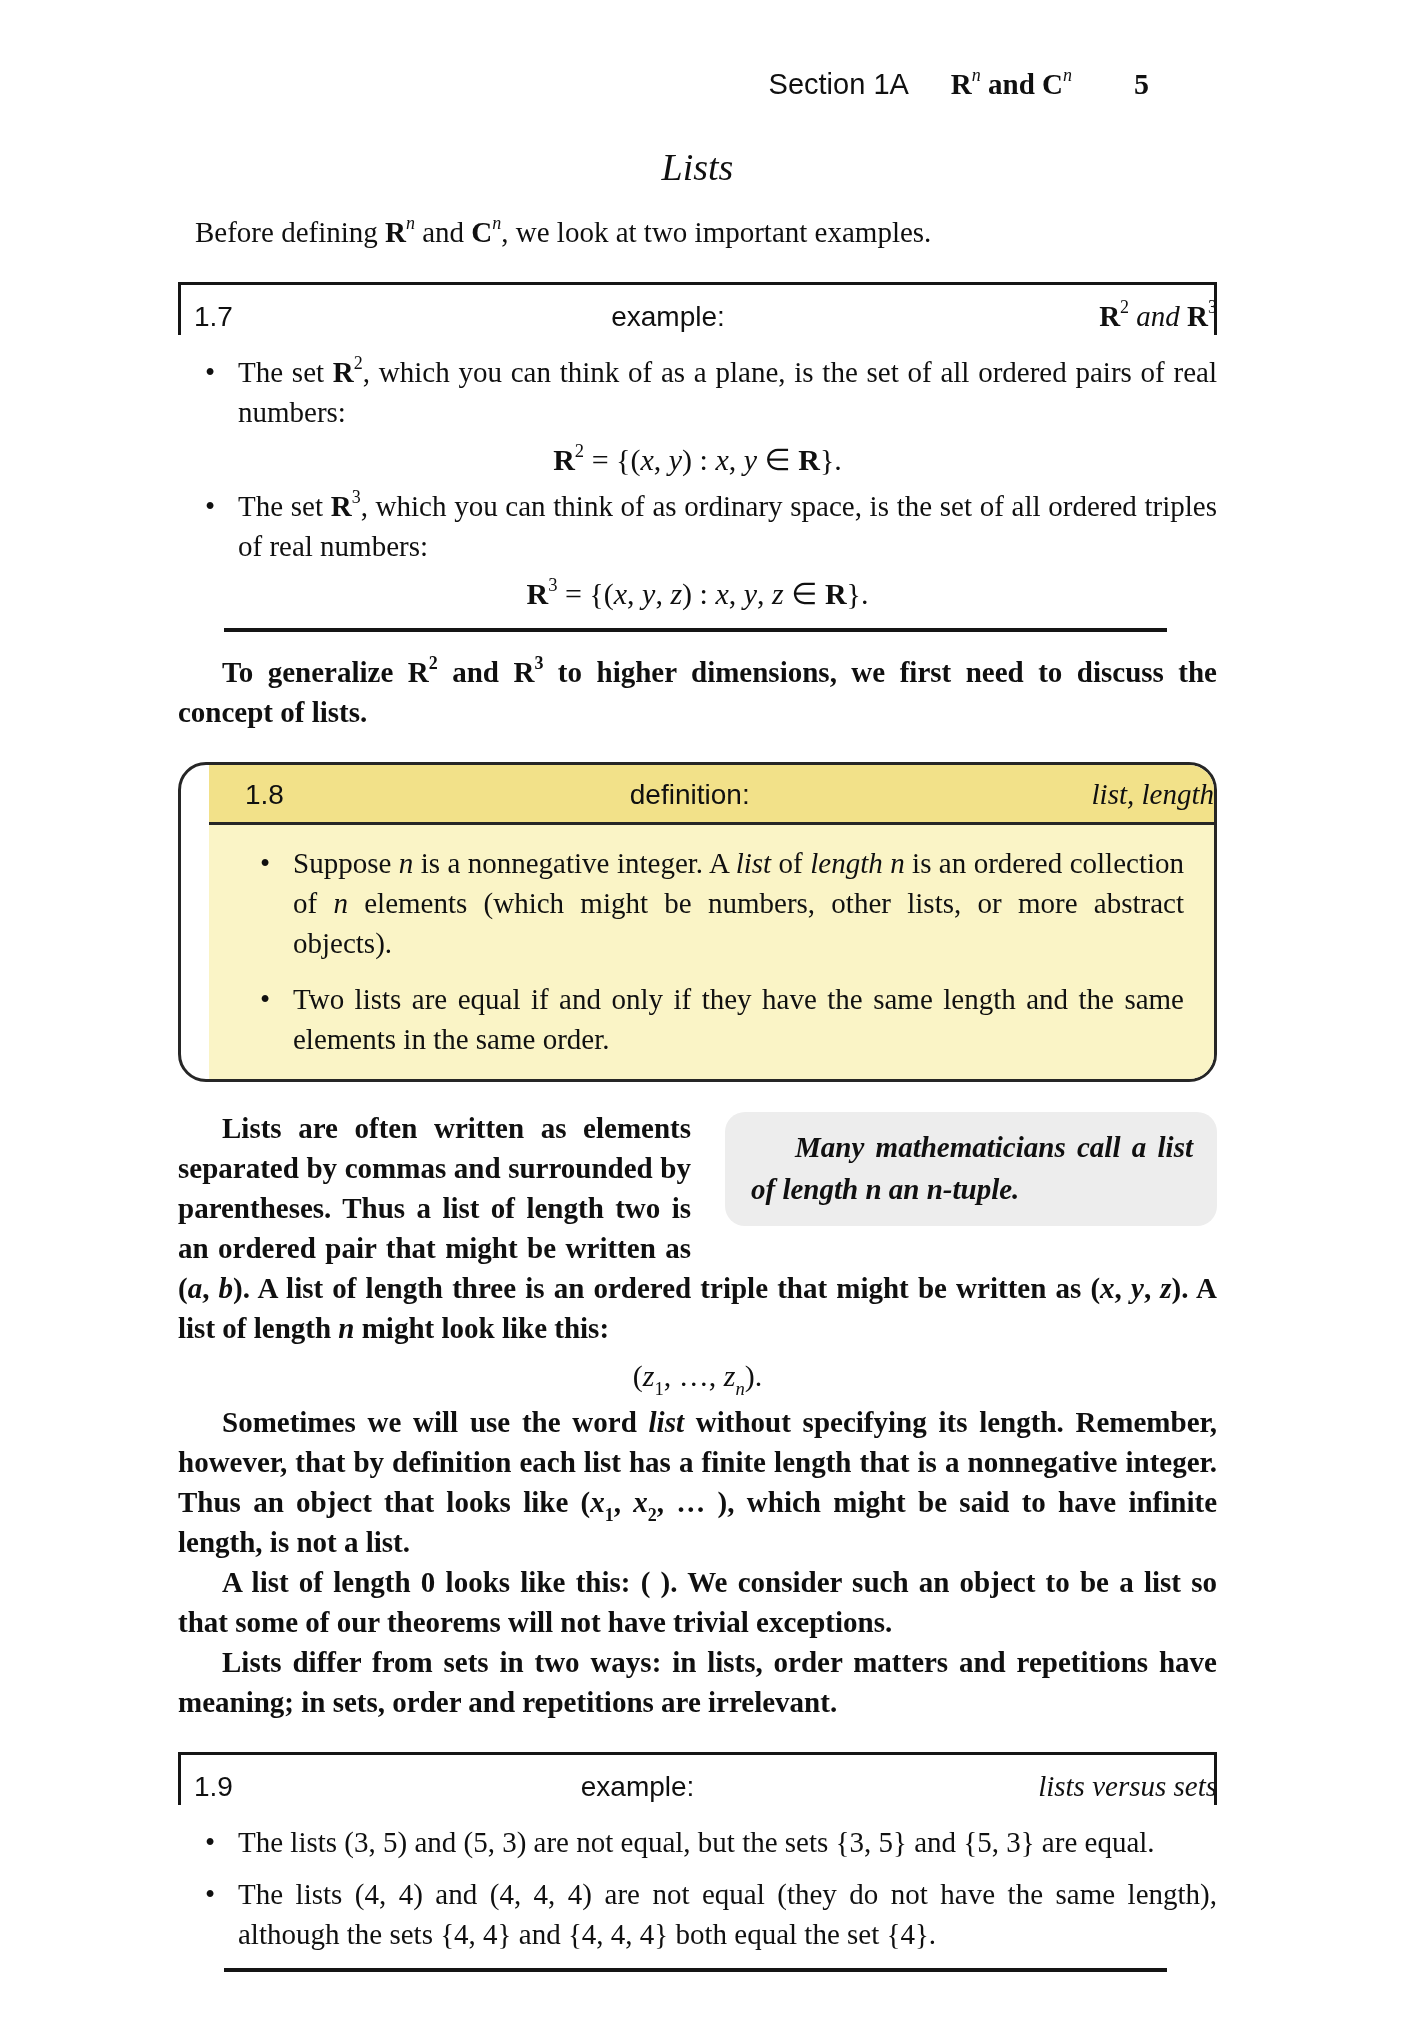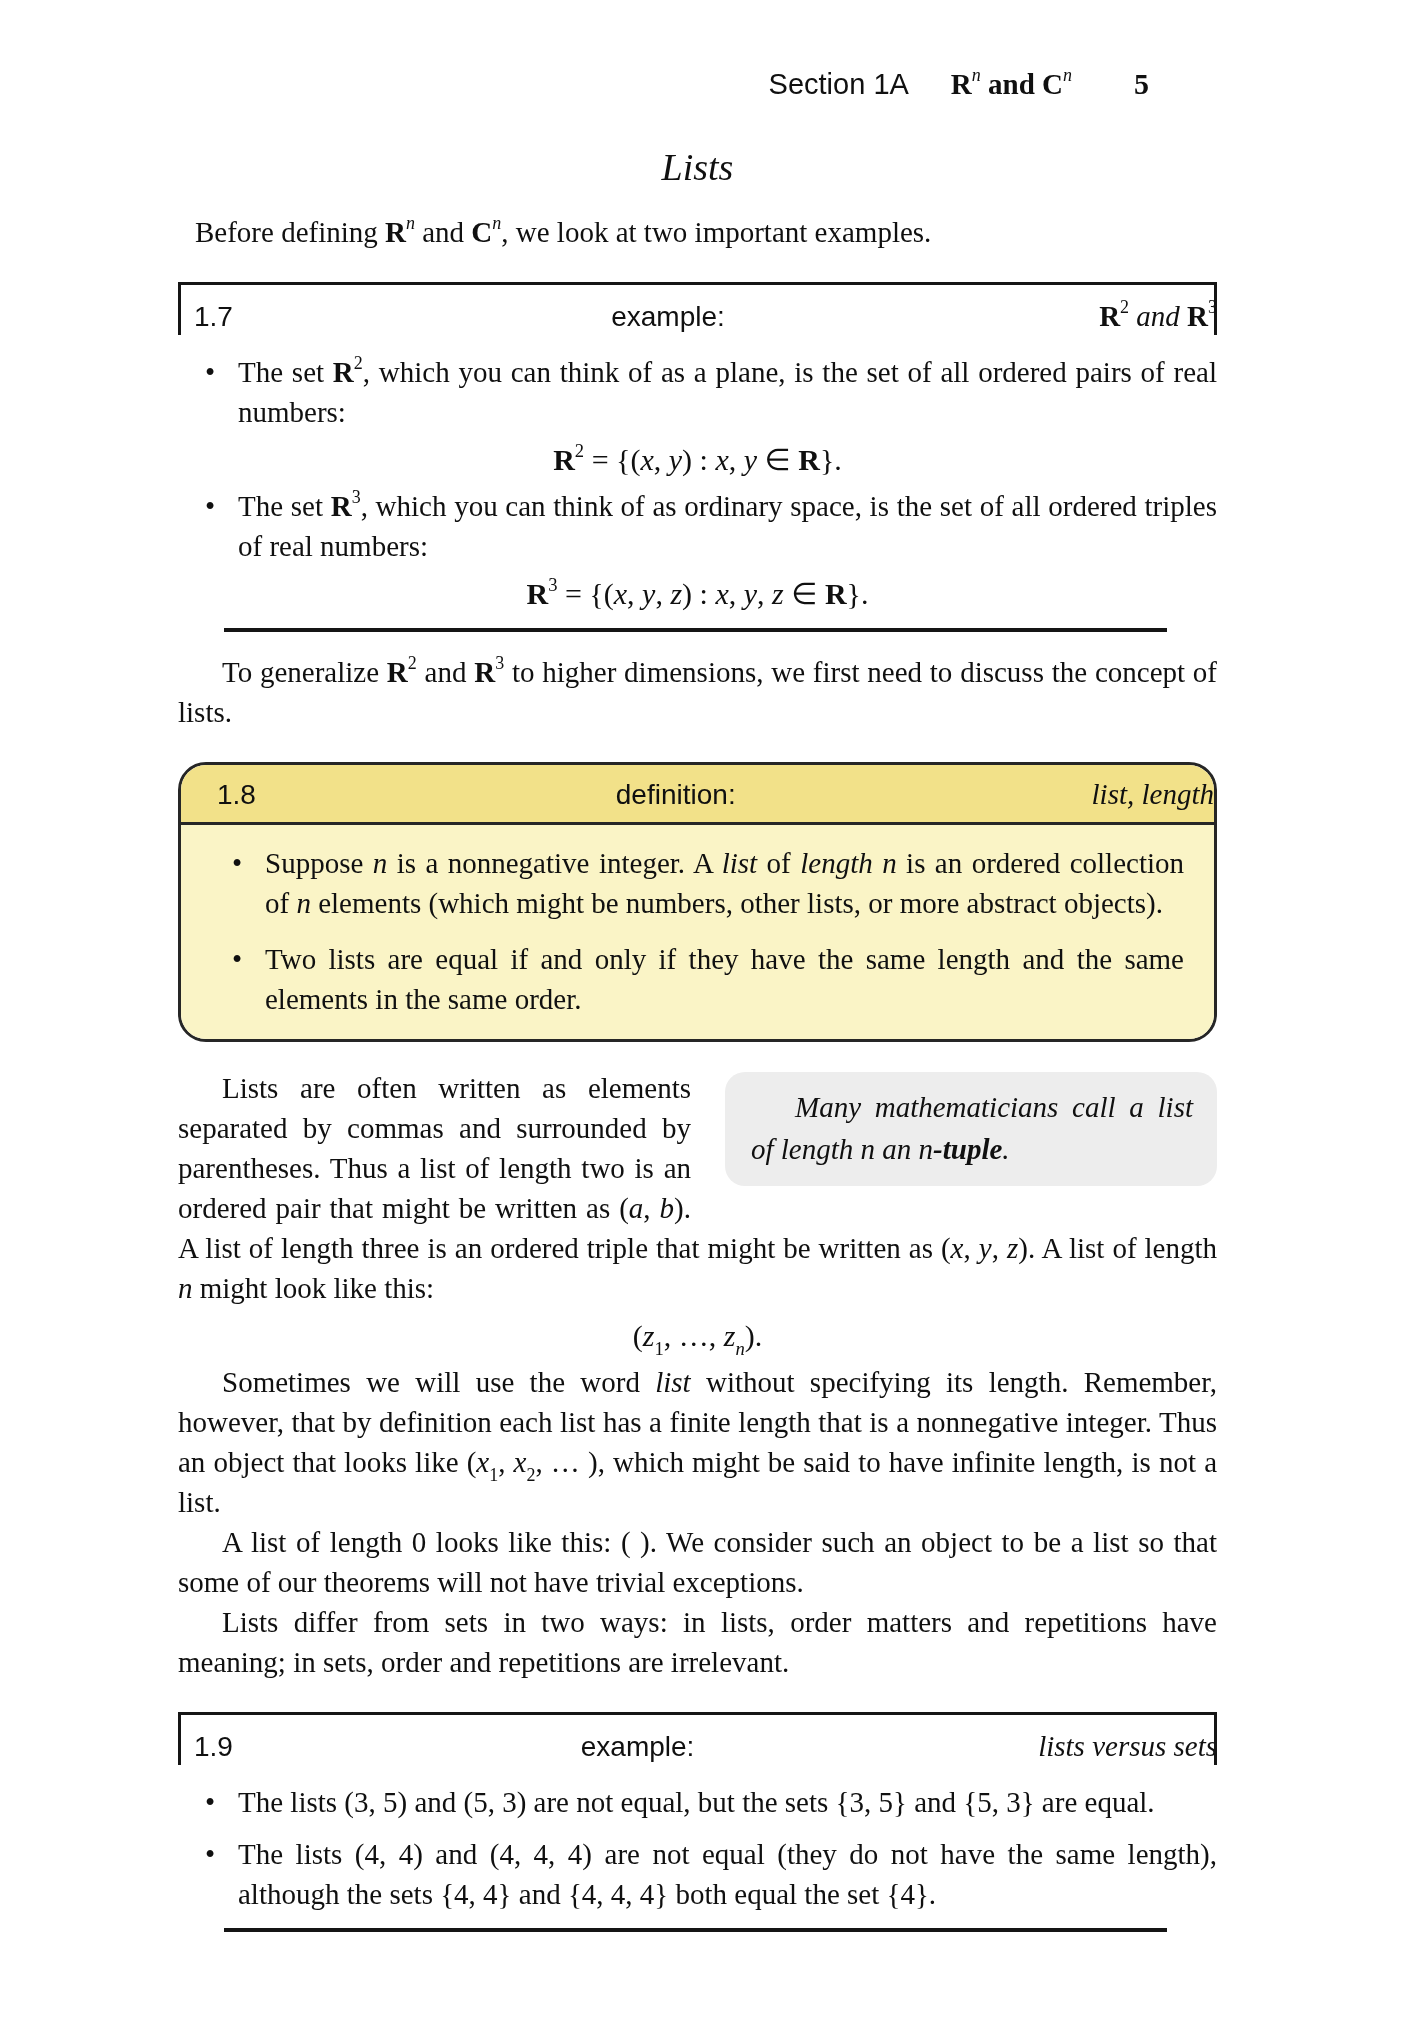--- a/index.html
+++ b/index.html
@@ -48,21 +48,21 @@
     text-align: center;
   }
 
   .para {
     font-size: 29px;
     line-height: 40px;
     text-align: justify;
     margin: 0;
   }
   .intro { margin-top: 22px; margin-left: 17px; }
-  .indent { text-indent: 44px; }
+  .indent { text-indent: 44px; font-weight: bold; }
   .mt20 { margin-top: 20px; }
 
   
   .ex-box { margin-top: 30px; position: relative; }
   .ex-topline {
     position: relative;
     border-top: 3px solid var(--rule_color);
     height: 0;
   }
   .ex-topline::before, .ex-topline::after {
@@ -115,20 +115,21 @@
     margin: 14px 50px 0 46px;
     height: 0;
   }
 
   
   .def-box {
     margin-top: 30px;
     border: 3px solid #262626;
     border-radius: 28px;
     overflow: hidden;
+    padding-left: 28px;
   }
   .def-head {
     background: var(--definition_header_bg);
     border-bottom: 3px solid #262626;
     padding: 10px 0 8px 36px;
   }
   .def-body {
     background: var(--definition_body_bg);
     padding: 18px 30px 20px 24px;
   }

